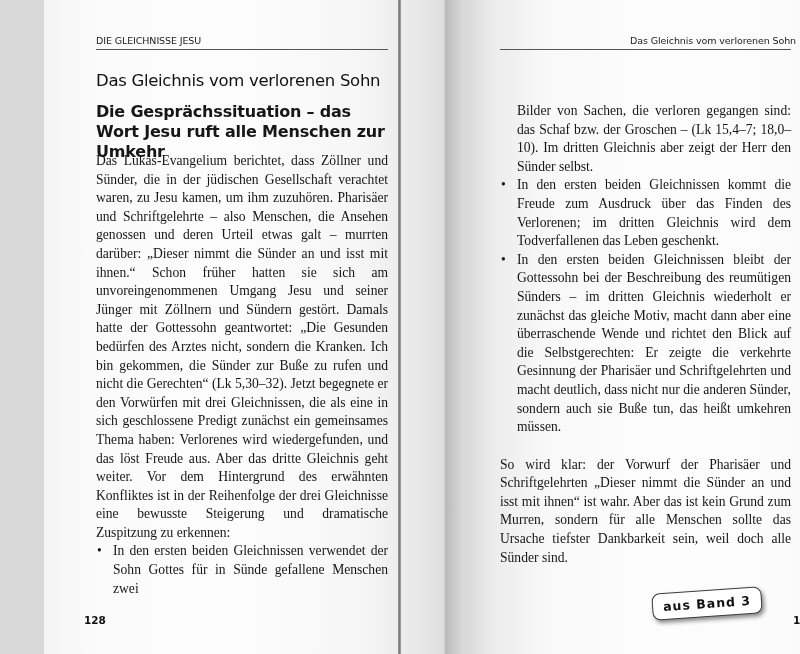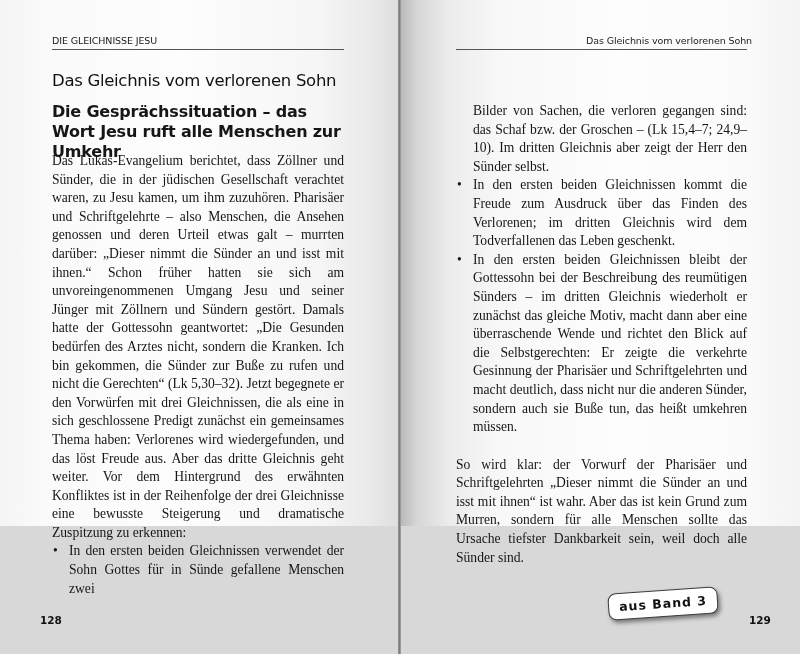--- a/index.html
+++ b/index.html
@@ -2,21 +2,21 @@
 <html><head>
 <meta charset="utf-8">
 <style>
   html, body { margin: 0; padding: 0; }
   body {
     width: 800px; height: 654px; overflow: hidden;
     background: #d8d8d8;
     position: relative;
   }
   .page {
-    position: absolute; top: 0; height: 526px;
+    position: absolute; top: 0; height: 654px; margin-left: 44px;
   }
   .page-left {
     left: 0; width: 399px;
     background: linear-gradient(to right, #f4f4f4 0%, #fafafa 10%, #fdfdfd 45%, #f6f6f6 80%, #e9e9e9 93%, #dedede 100%);
   }
   .page-right {
     left: 401px; width: 399px;
     background: linear-gradient(to right, #b9b9b9 0%, #d6d6d6 4%, #ececec 12%, #f8f8f8 25%, #fdfdfd 55%, #fbfbfb 85%, #f3f3f3 100%);
   }
   .gutter {
@@ -111,21 +111,21 @@
   <div class="page-number pn-left">128</div>
 </div>
 
 <div class="gutter"></div>
 
 <div class="page page-right">
   <div class="running-head rh-right">Das Gleichnis vom verlorenen Sohn</div>
   <div class="head-rule rule-right"></div>
 
   <div class="body-text right-body">
-    <p class="cont">Bilder von Sachen, die verloren gegangen sind: das Schaf bzw. der Groschen – (Lk 15,4–7; 24,9–10). Im dritten Gleichnis aber zeigt der Herr den Sünder selbst.</p>
+    <p class="cont">Bilder von Sachen, die verloren gegangen sind: das Schaf bzw. der Groschen – (Lk 15,4–7; 18,0–10). Im dritten Gleichnis aber zeigt der Herr den Sünder selbst.</p>
     <ul class="bullet-list">
       <li>
         <span class="dot">•</span>
         <span>In den ersten beiden Gleichnissen kommt die Freude zum Ausdruck über das Finden des Verlorenen; im dritten Gleichnis wird dem Todverfallenen das Leben geschenkt.</span>
       </li>
       <li>
         <span class="dot">•</span>
         <span>In den ersten beiden Gleichnissen bleibt der Gottes­sohn bei der Beschreibung des reumütigen Sünders – im dritten Gleichnis wiederholt er zunächst das glei­che Motiv, macht dann aber eine überraschende Wende und richtet den Blick auf die Selbstgerechten: Er zeigte die verkehrte Gesinnung der Pharisäer und Schriftgelehrten und macht deutlich, dass nicht nur die anderen Sünder, sondern auch sie Buße tun, das heißt umkehren müssen.</span>
       </li>
     </ul>

